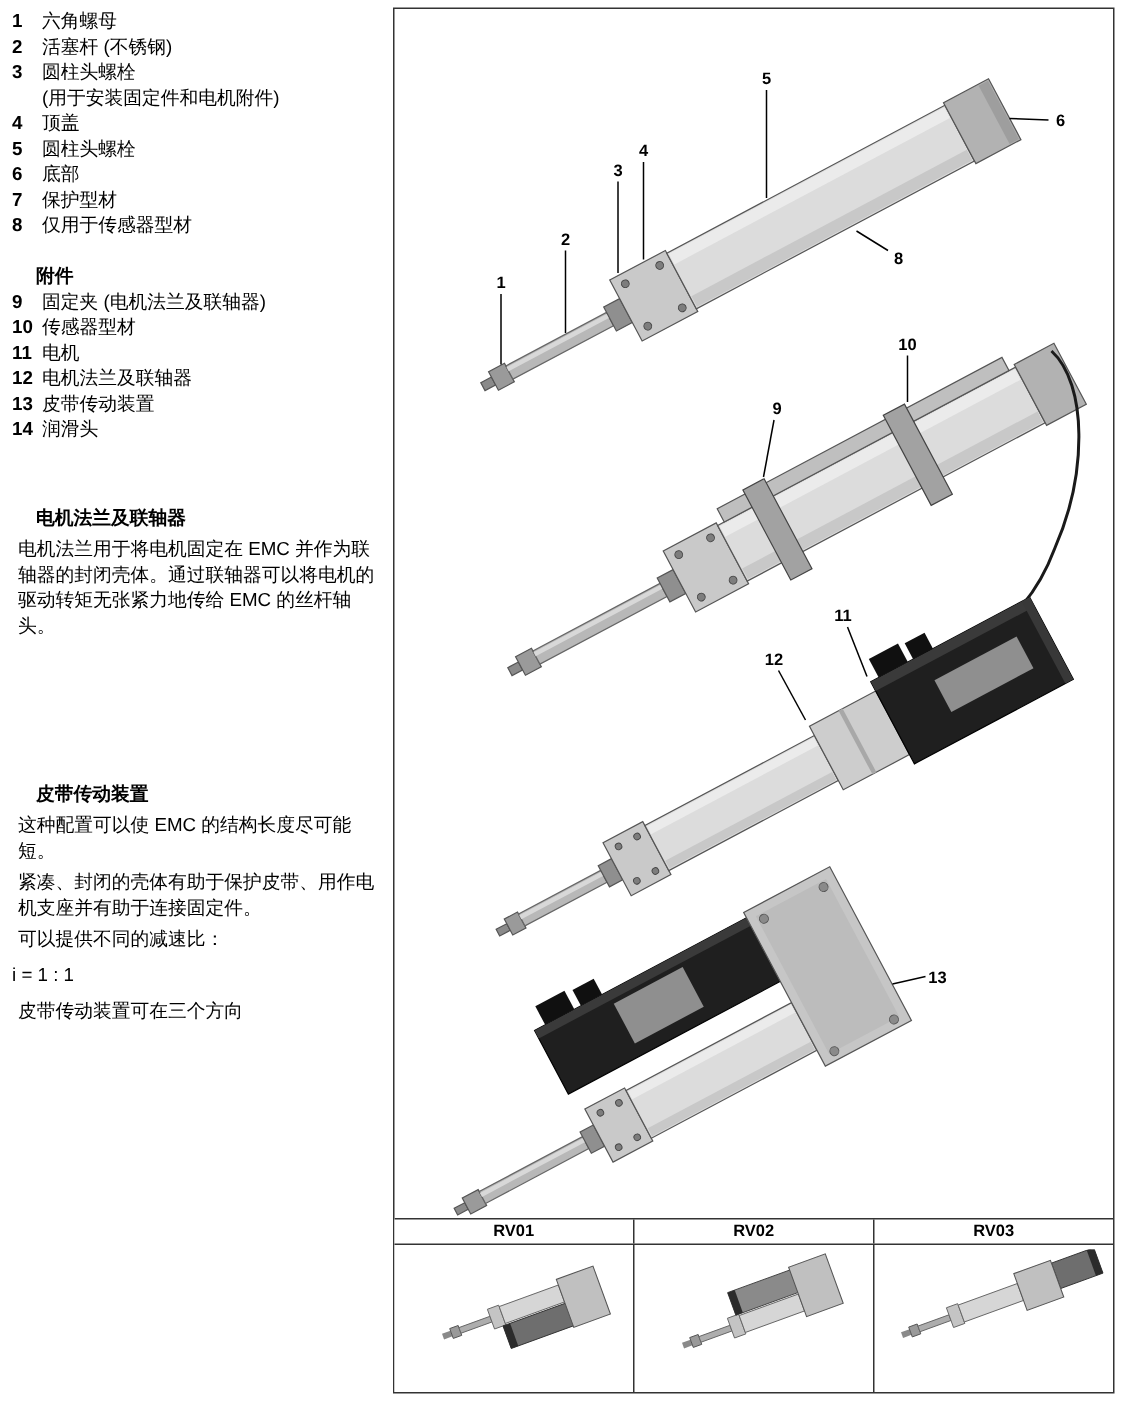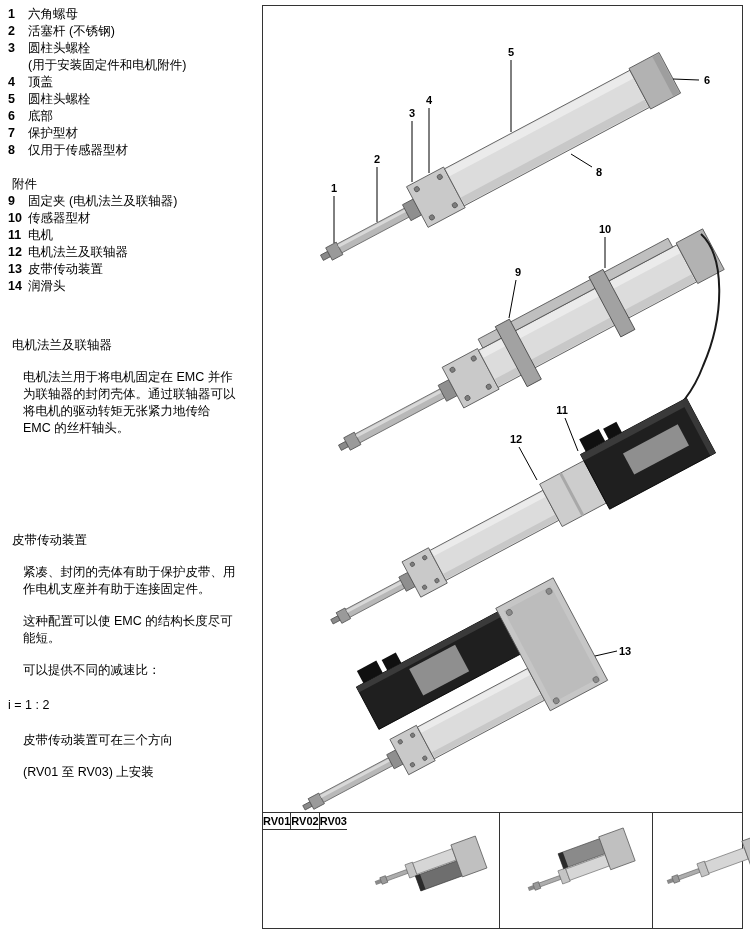--- a/index.html
+++ b/index.html
@@ -5,38 +5,38 @@
   *{box-sizing:border-box}
   body{margin:0;background:#ffffff}
   .page{position:relative;width:750px;height:938px;background:#fff;
         font-family:"Liberation Sans",sans-serif;color:#000;overflow:hidden}
 
   
   .left-col{position:absolute;left:8px;top:6px;width:248px;font-size:12.5px;line-height:17px}
   .pitem{display:flex}
   .pnum{width:20px;font-weight:bold;flex:none}
   .plabel{flex:1}
-  .lh{font-size:12.5px;font-weight:normal;margin:17px 0 0 4px}
+  .lh{font-size:12.5px;font-weight:bold;margin:17px 0 0 16px}
   .mt-flange{margin-top:42px}
   .mt-belt{margin-top:95px}
-  p.body{margin:15px}
+  p.body{margin:4px}
   .mt-ratio{margin-top:18px}
   .ratio{line-height:23px}
   .mt-note{margin-top:28px}
 
   
   .panel{position:absolute;left:262px;top:5px;width:481px;height:924px;
          border:1px solid #333;background:#fff}
   .fig-svg{display:block}
   .callout-text{font:bold 11px "Liberation Sans",sans-serif;text-anchor:middle;fill:#000}
   .callout-line{stroke:#000;stroke-width:1}
 
   
   .rv-table{position:absolute;left:0;right:0;bottom:0;height:116px;border-top:1px solid #333;
-            display:flex;flex-direction:row;background:#fff}
+            display:flex;flex-direction:column;background:#fff}
   .rv-head{display:flex;height:17px;border-bottom:1px solid #333}
   .rv-hcell{flex:1;border-right:1px solid #333;text-align:center;
             font-size:11px;font-weight:bold;line-height:16px}
   .rv-hcell:last-child{border-right:none}
   .rv-body{flex:1;display:flex}
   .rv-cell{flex:1;border-right:1px solid #333;display:flex;align-items:center;justify-content:center}
   .rv-cell:last-child{border-right:none}
 </style>
 </head>
 <body>
@@ -110,28 +110,27 @@
       <div class="pitem">
         <span class="pnum">14</span>
         <span class="plabel">润滑头</span>
       </div>
     </div>
 
     <h3 class="lh mt-flange">电机法兰及联轴器</h3>
     <p class="body">电机法兰用于将电机固定在 EMC 并作为联轴器的封闭壳体。通过联轴器可以将电机的驱动转矩无张紧力地传给 EMC 的丝杆轴头。</p>
 
     <h3 class="lh mt-belt">皮带传动装置</h3>
+    <p class="body">这种配置可以使 EMC 的结构长度尽可能短。</p>
     <p class="body">紧凑、封闭的壳体有助于保护皮带、用作电机支座并有助于连接固定件。</p>
-    <p class="body">这种配置可以使 EMC 的结构长度尽可能短。</p>
 
     <p class="body mt-ratio">可以提供不同的减速比：</p>
-    <div class="ratio">i = 1 : 2</div>
+    <div class="ratio">i = 1 : 1</div>
 
     <p class="body mt-note">皮带传动装置可在三个方向</p>
-    <p class="body">(RV01 至 RV03) 上安装</p>
   </div>
 
   <div class="panel">
 
     <svg class="fig-svg" width="479" height="806" viewBox="0 0 479 806">
 
       <g transform="translate(66,248) rotate(-28)">
         <rect x="-8" y="-3" width="8" height="6" fill="#8a8a8a" stroke="#555" stroke-width="0.8"></rect>
         <rect x="0" y="-7" width="12" height="14" fill="#9a9a9a" stroke="#555" stroke-width="0.8"></rect>
         <rect x="12" y="-5" width="76" height="10" fill="#b8b8b8" stroke="#666" stroke-width="0.8"></rect>

